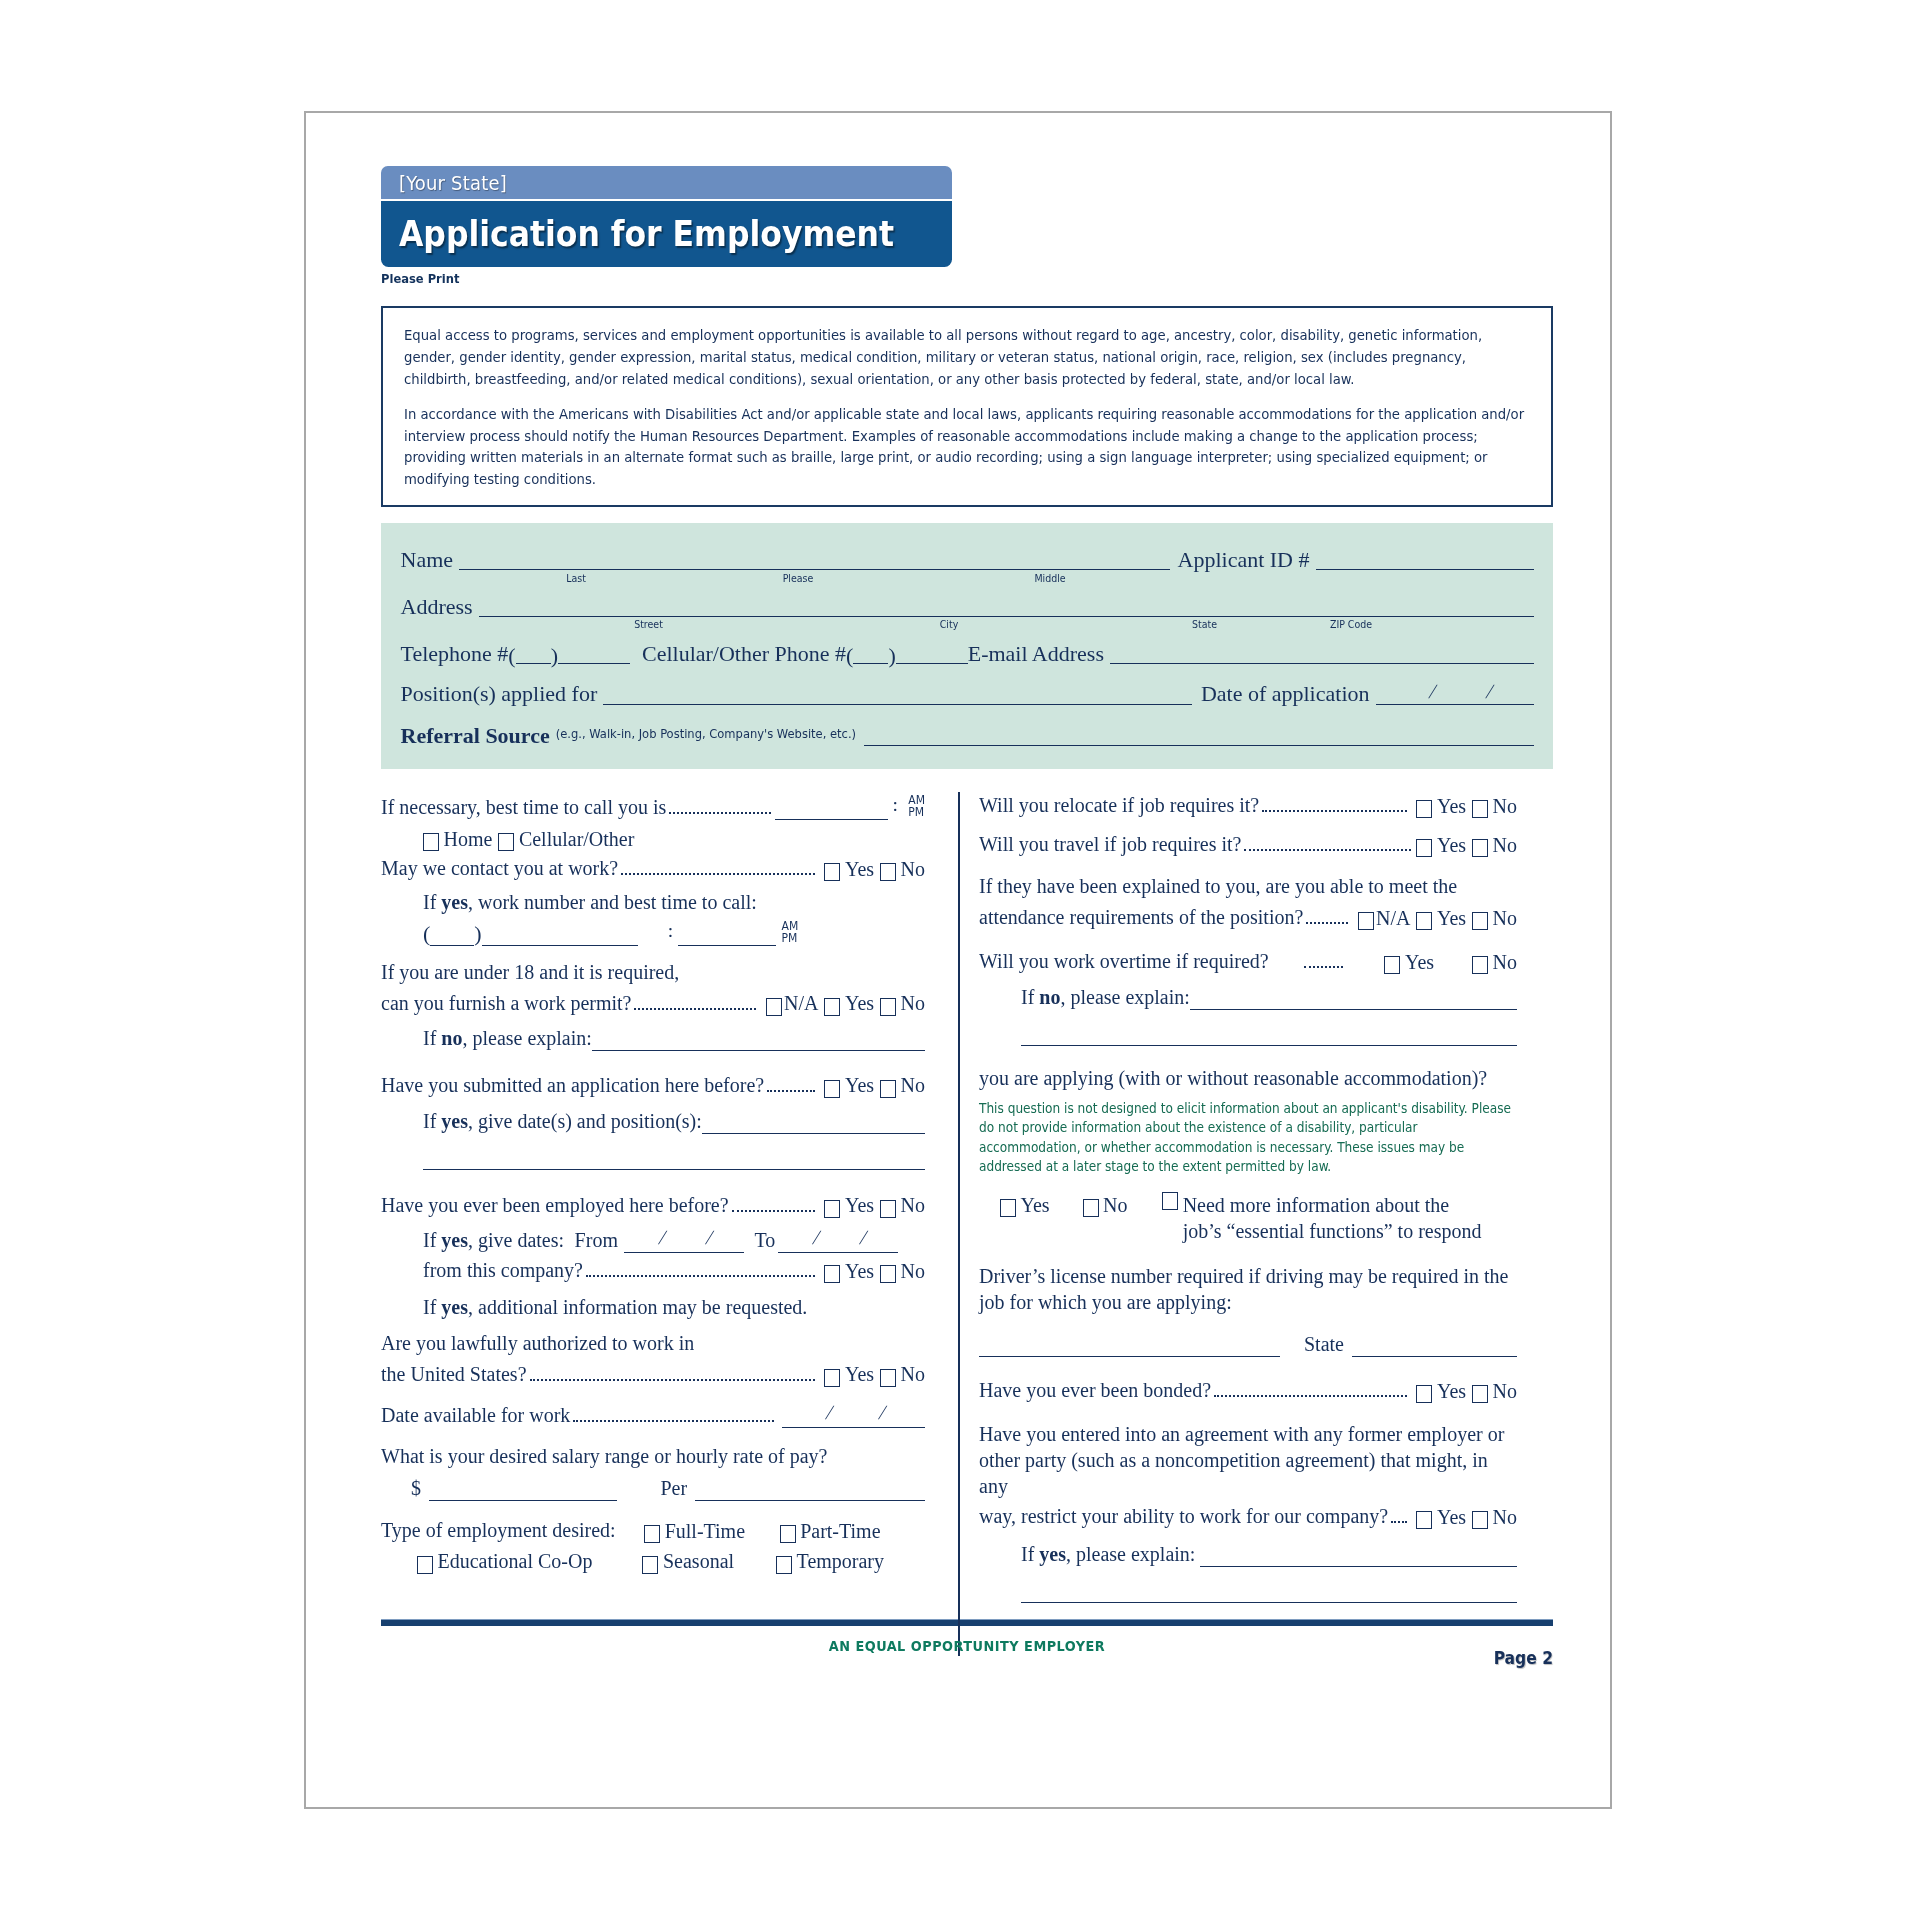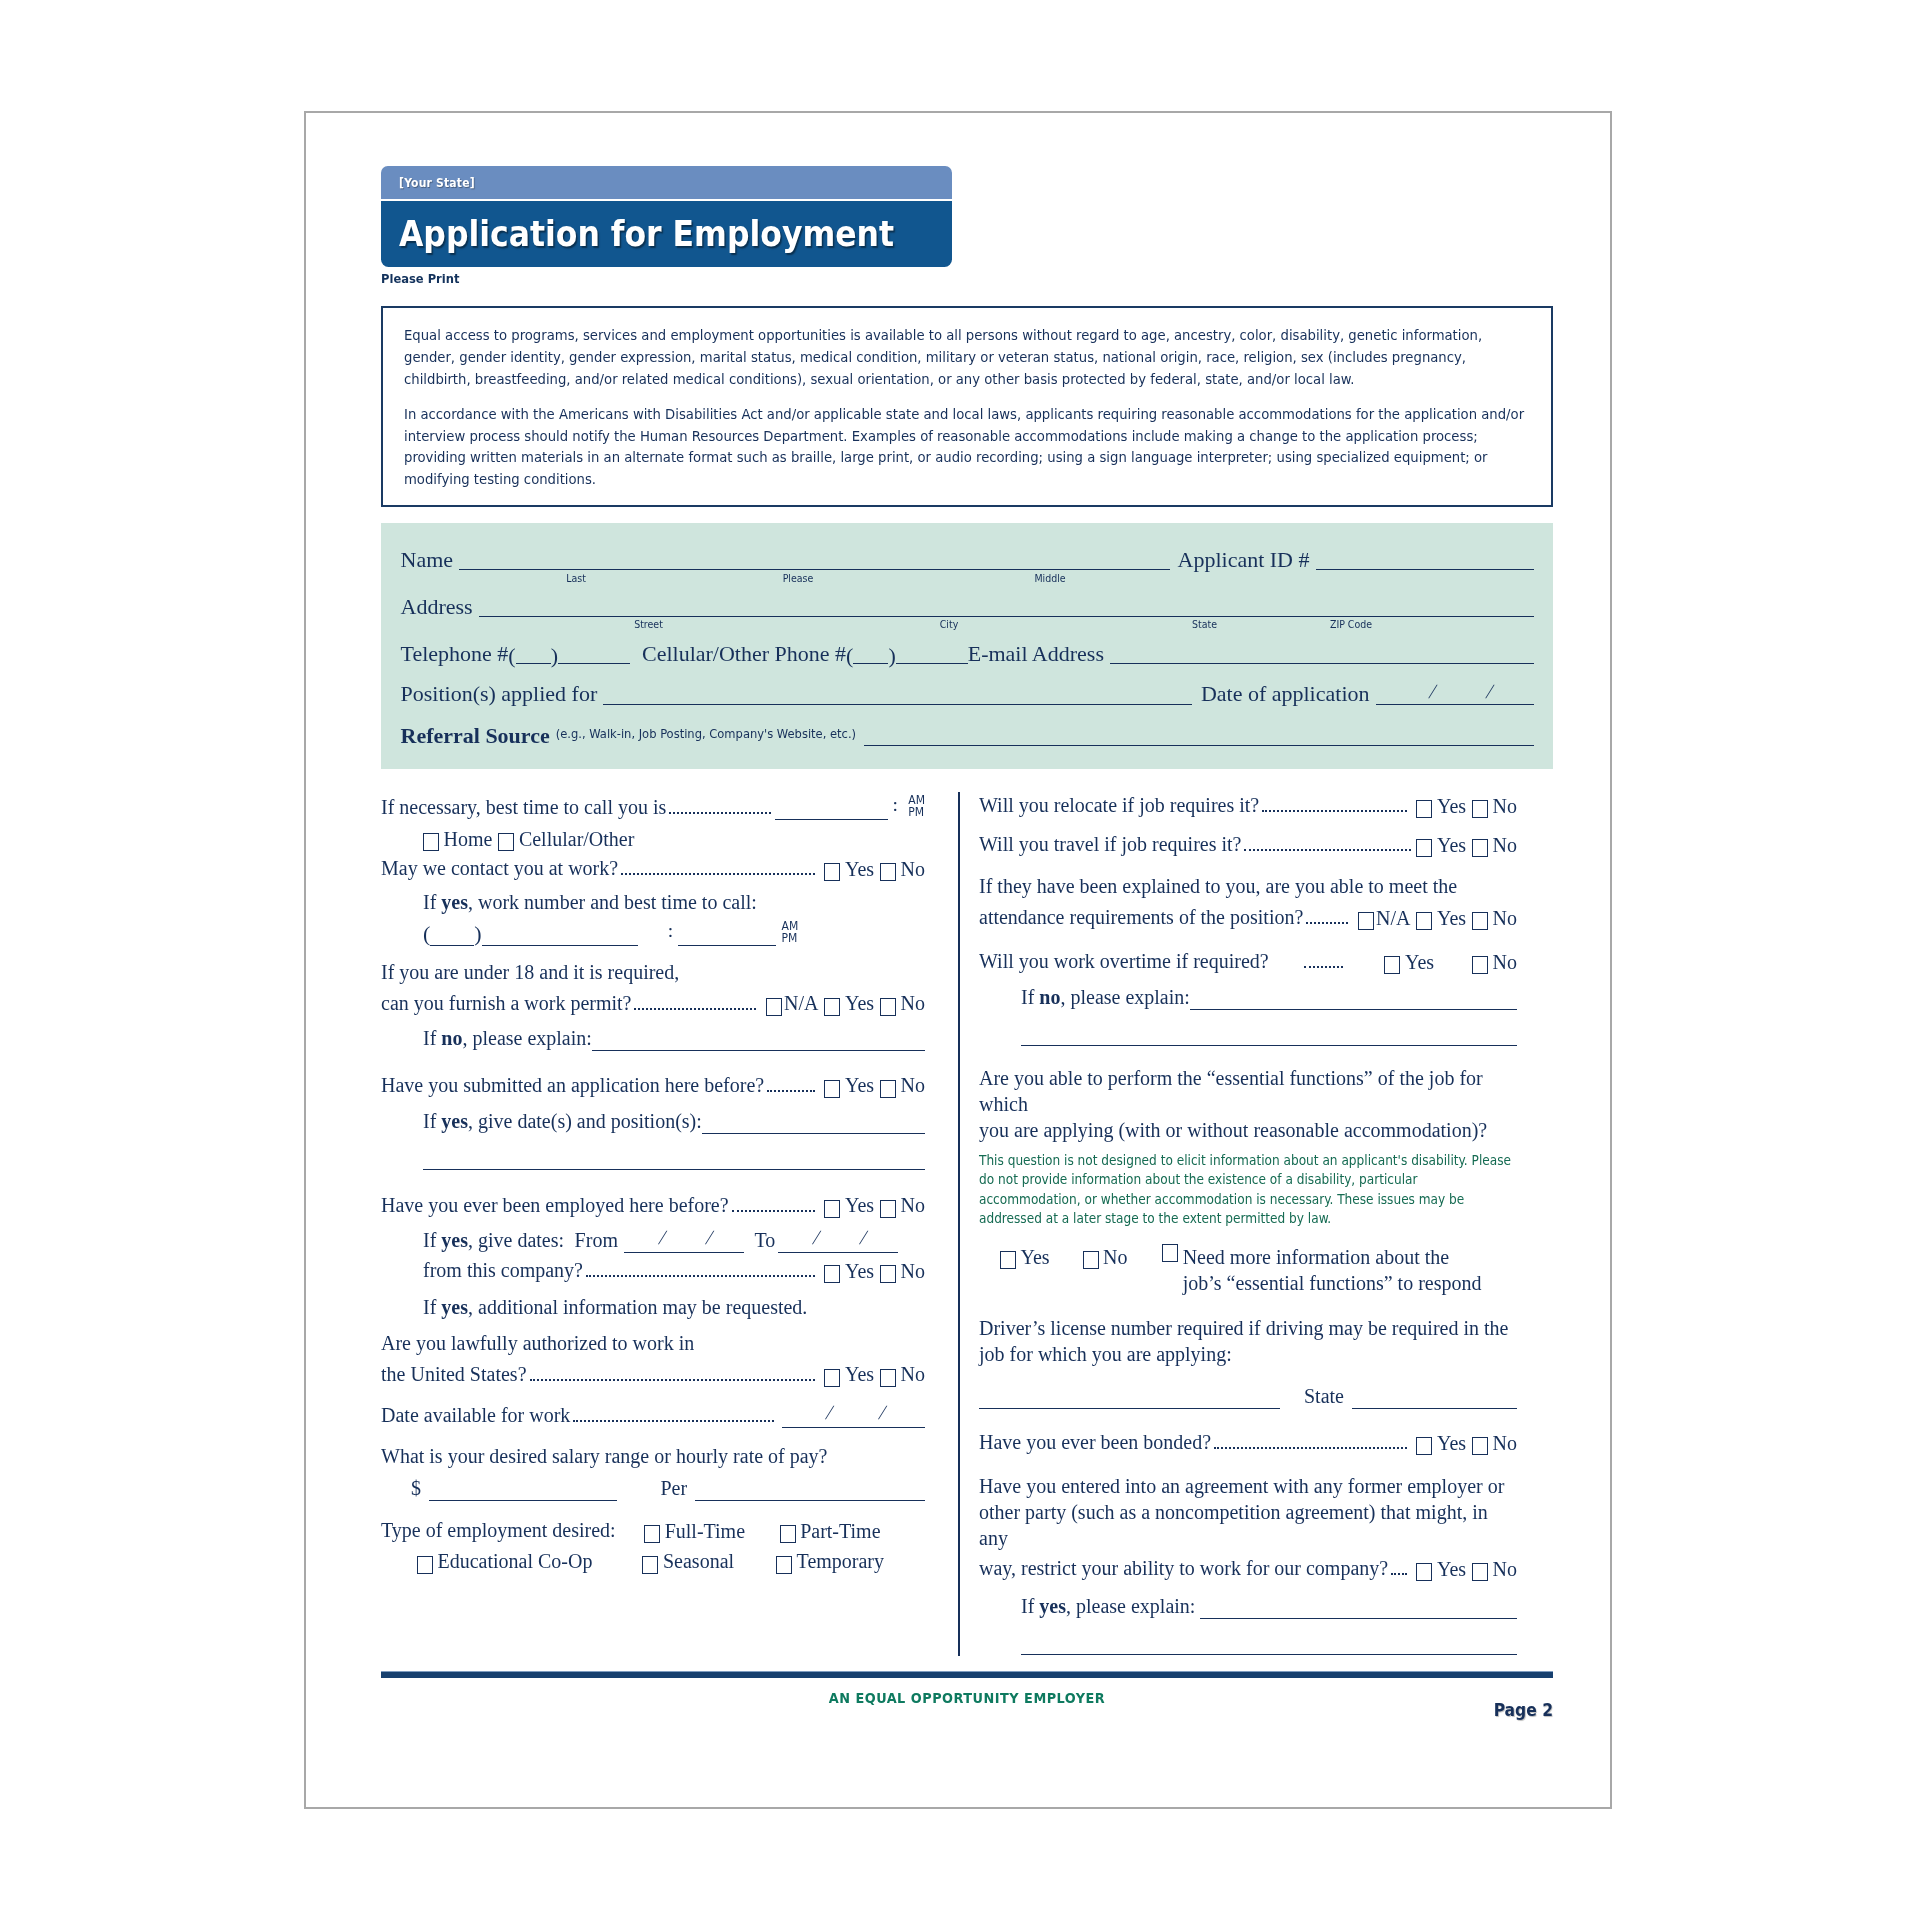--- a/index.html
+++ b/index.html
@@ -31,21 +31,21 @@
     width:571px;height:33px;
     background:#6a8dc0;
     border-radius:6.8px 6.8px 0 0;
     display:flex;align-items:center;
     box-sizing:border-box;
     padding-left:18px;
   }
   .state-tab span{
     color:#ffffff;
     font-family:"DejaVu Sans Condensed","Liberation Sans",sans-serif;
-    font-size:12px;font-weight:bold;
+    font-size:20px;font-weight:normal;
     letter-spacing:0.2px;
     text-shadow:0.8px 0.8px 0.8px rgba(0,0,0,.35);
   }
   .title-bar{
     width:571px;height:66px;
     background:#11568f;
     border-radius:0 0 7.5px 7.5px;
     display:flex;align-items:center;
     box-sizing:border-box;
     padding-left:18px;
@@ -578,21 +578,20 @@
          </span>
        </div>
 
        <div class="q indent" style="margin-top:10.5px;">
          <span class="qtext">If <b>no</b>, please explain:</span>
          <div class="ansline" style="margin-left:0;"></div>
        </div>
        <div class="fullline indent"></div>
 
        <div class="q" style="display:block;margin-top:19.5px;">
-         <span class="qwrap">Are you able to perform the “essential functions” of the job for which</span>
          <span class="qwrap">you are applying (with or without reasonable accommodation)?</span>
        </div>
 
        <div class="grn">This question is not designed to elicit information about an applicant's disability. Please do not provide information about the existence of a disability, particular accommodation, or whether accommodation is necessary. These issues may be addressed at a later stage to the extent permitted by law.</div>
 
        <div class="q" style="margin-top:15px;margin-left:21px;align-items:flex-start;">
          <span class="opt">
            <span class="cb" style="margin-left:0;"></span>
            <span>Yes</span>
          </span>

